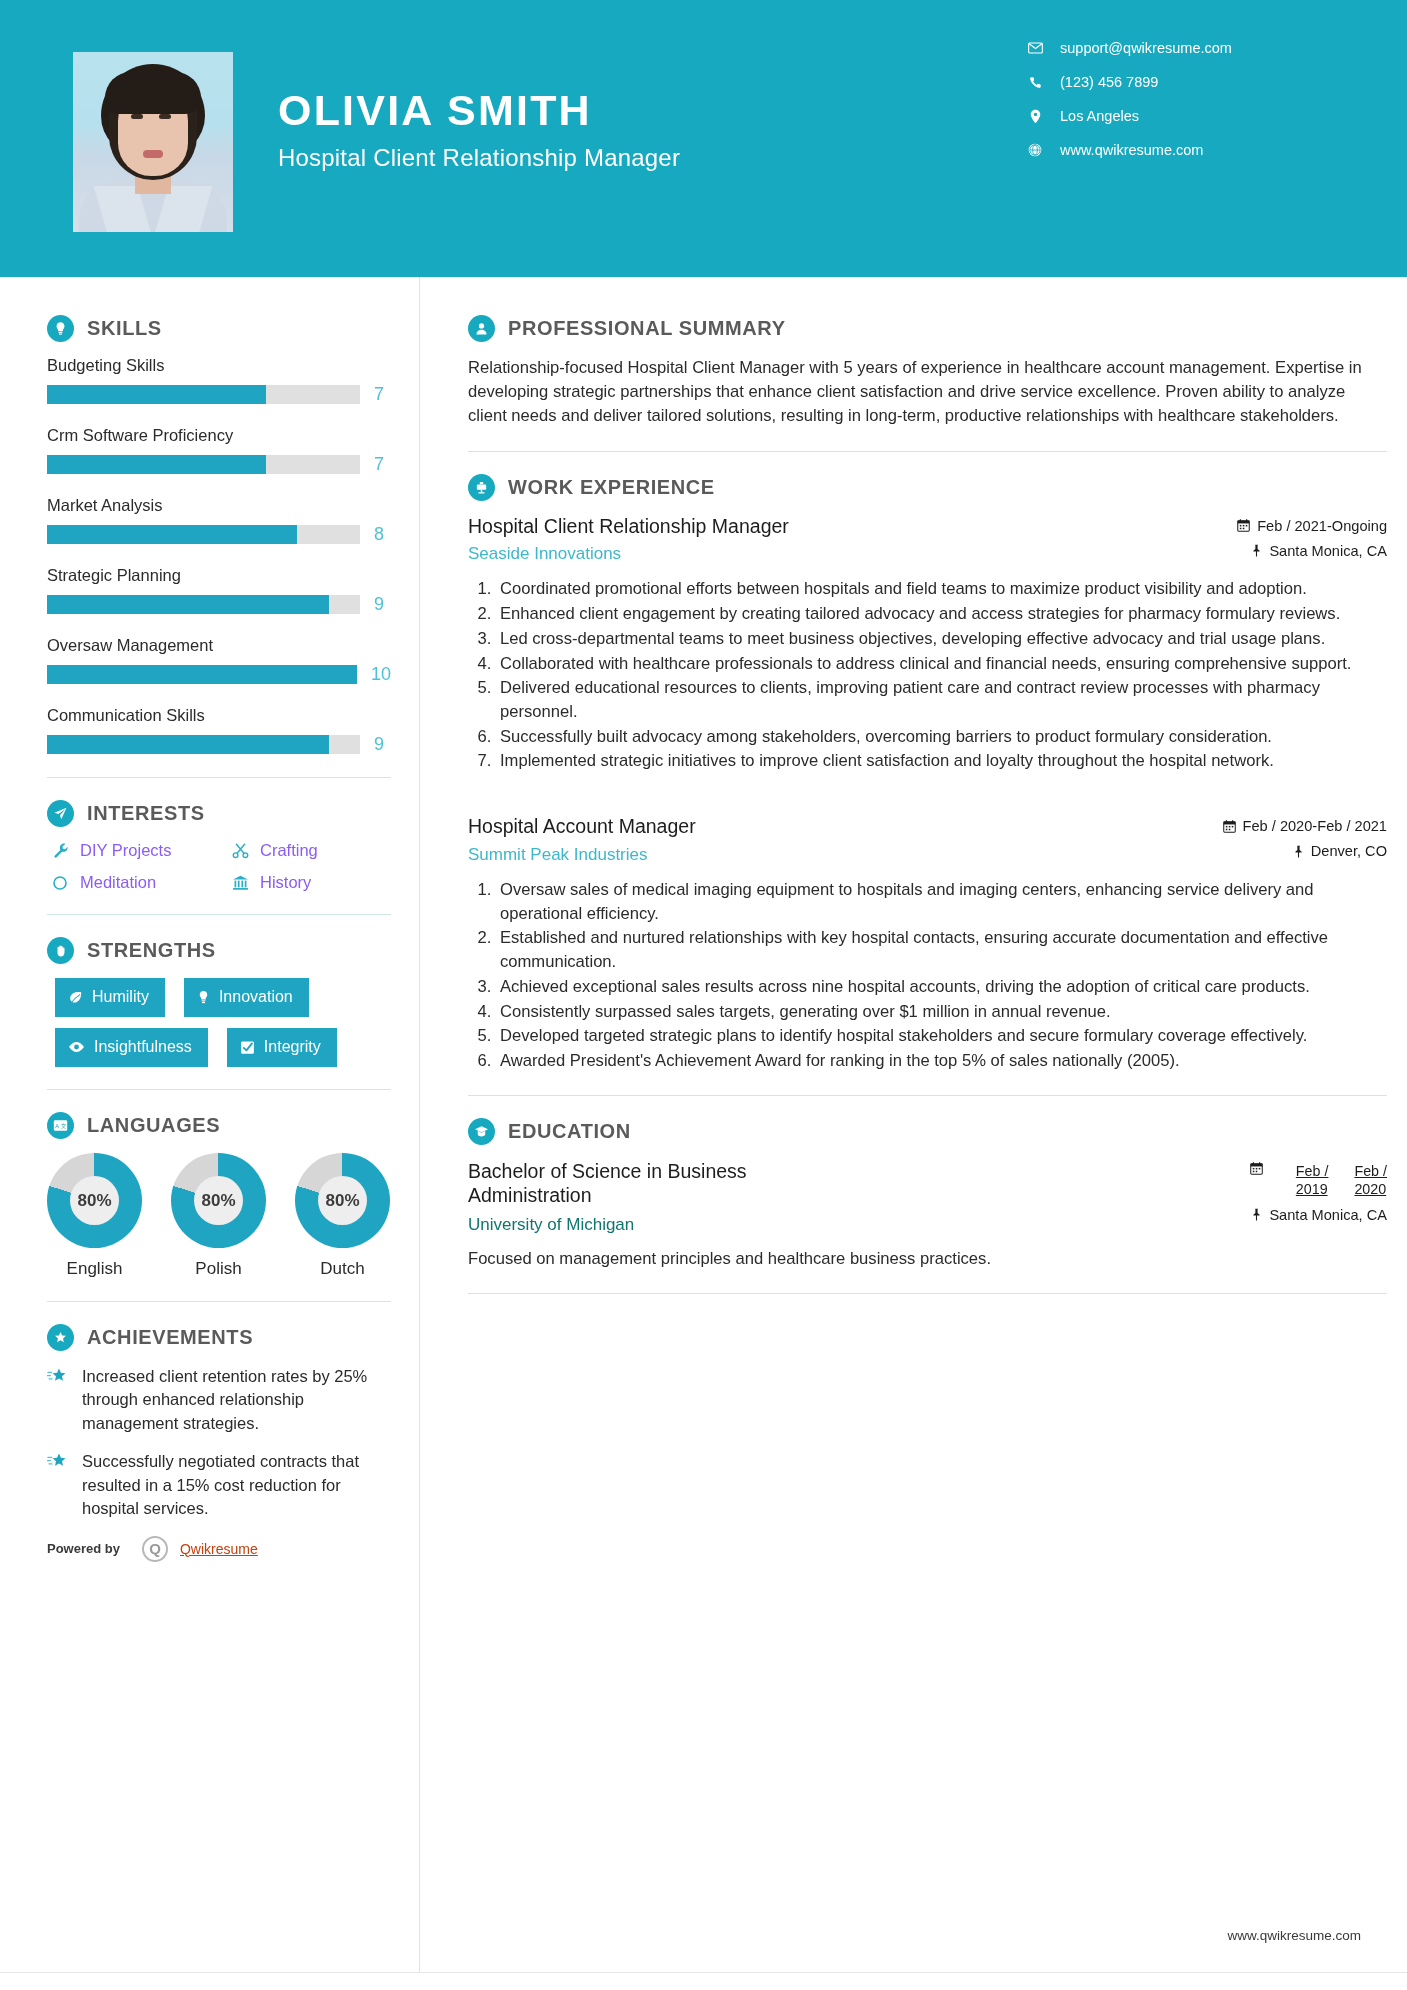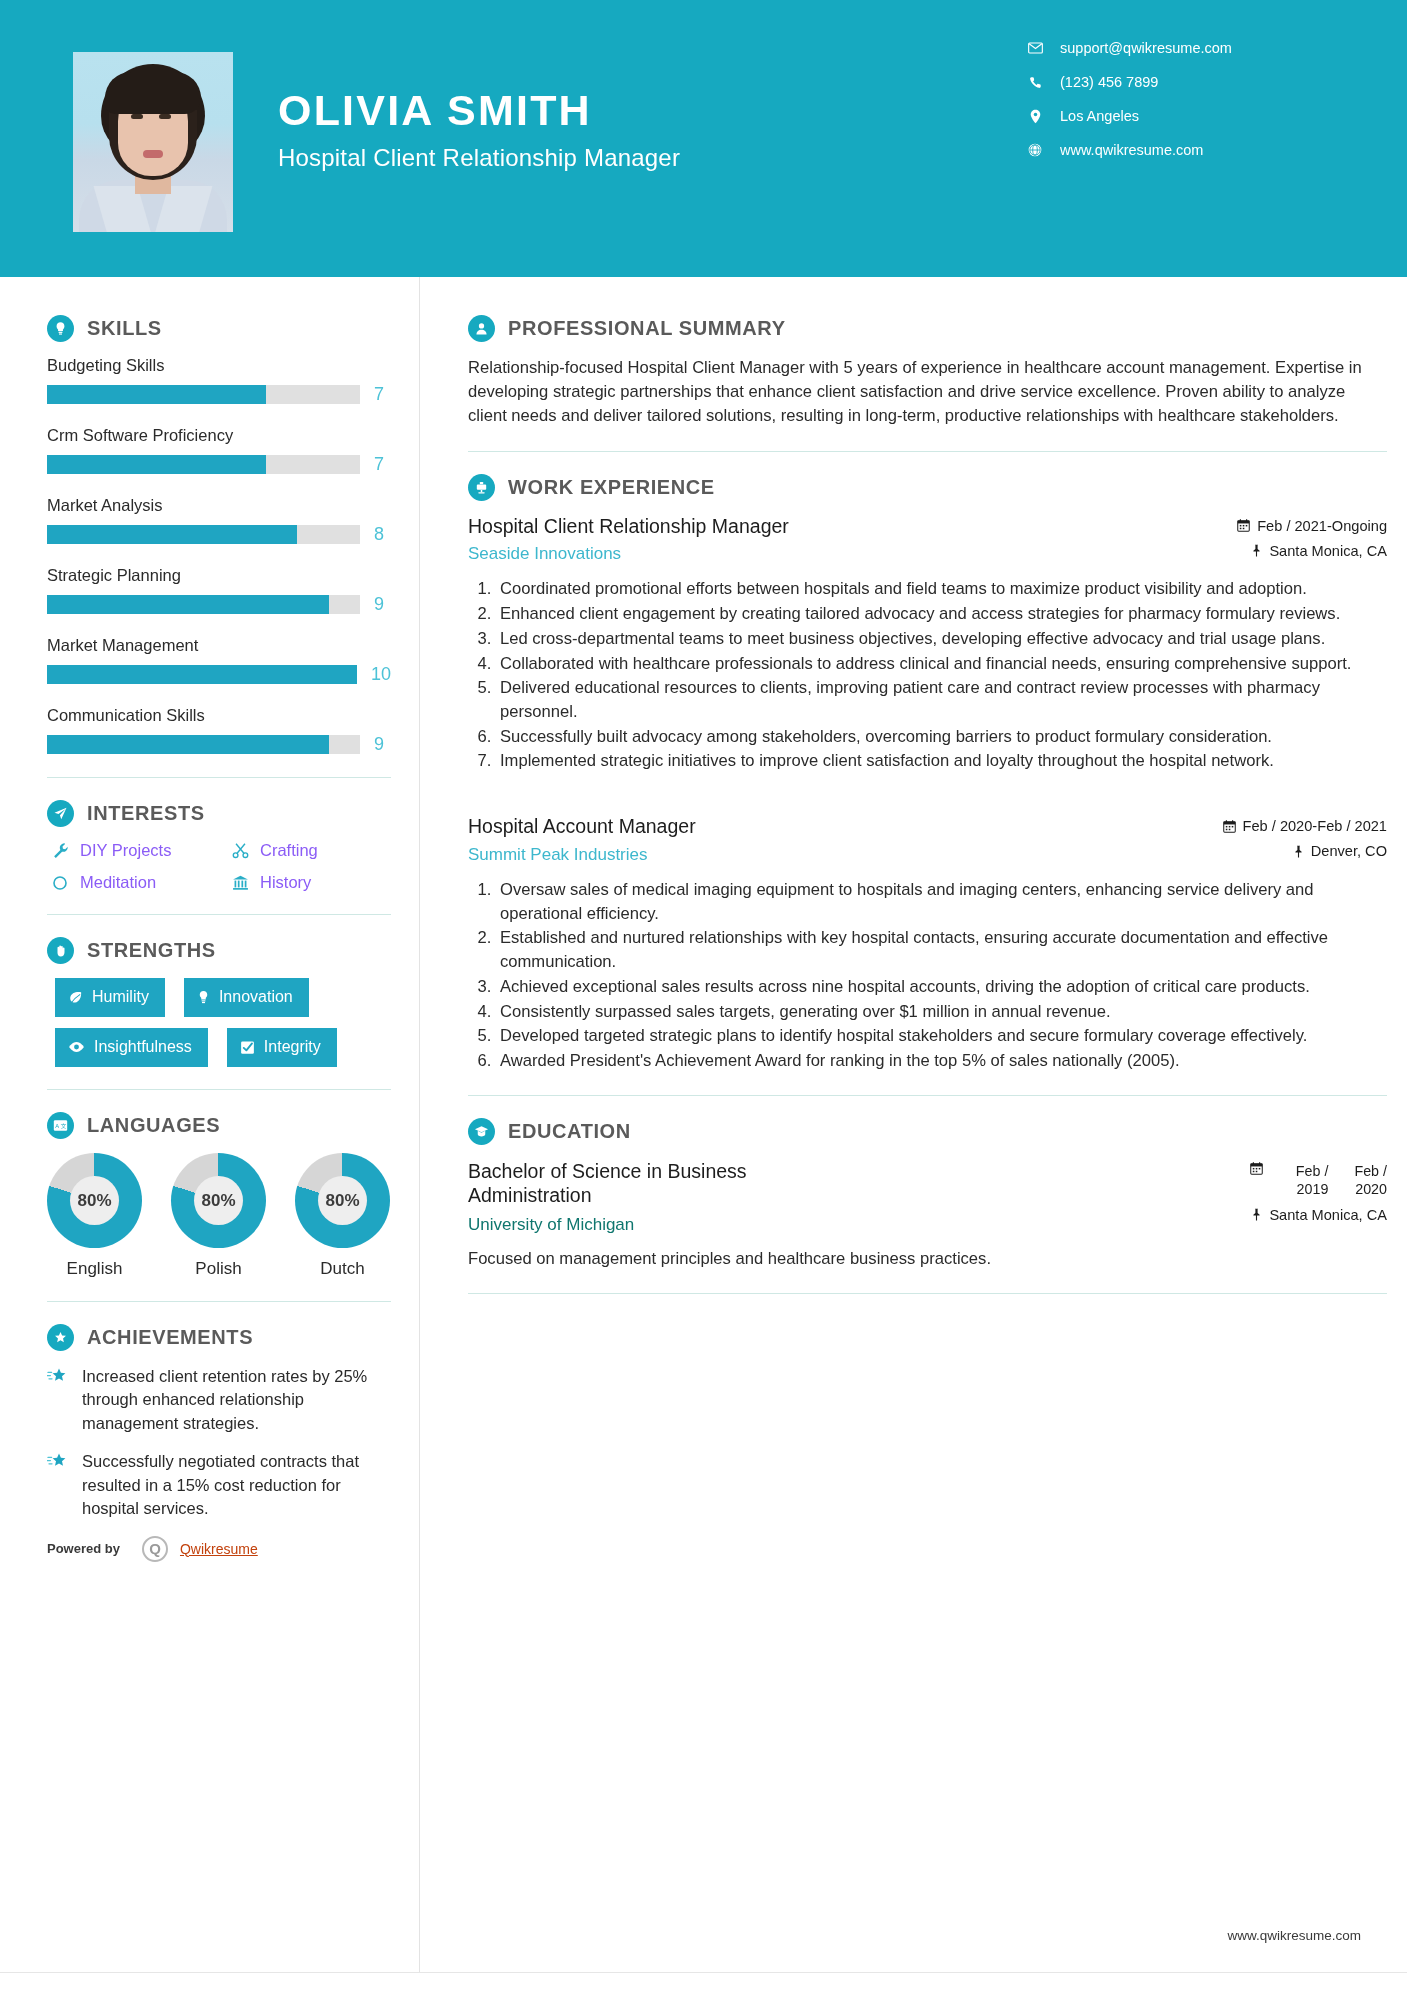--- a/index.html
+++ b/index.html
@@ -379,21 +379,21 @@
   
   .edu-dates {
     display: flex;
     align-items: flex-start;
     justify-content: flex-end;
     gap: 26px;
     font-size: 14.3px;
     color: #1d1d1d;
     line-height: 1.26;
   }
-  .edu-date-col { text-align: right; }
+  .edu-date-col { text-align: left; text-decoration: underline; }
   .edu-desc {
     font-size: 16.6px;
     color: #2b2b2b;
     margin-top: 12px;
     line-height: 1.42;
   }
   .edu-title {
     font-size: 19.5px;
     color: #1d1d1d;
     line-height: 1.25;
@@ -542,21 +542,21 @@
     <div class="skill-row">
       <div class="track">
         <div class="fill" style="width:90%"></div>
       </div>
       <div class="skill-val">9</div>
     </div>
   </div>
   <div class="skill-gap"></div>
 
   <div class="skill">
-    <div class="skill-name">Market Management</div>
+    <div class="skill-name">Oversaw Management</div>
     <div class="skill-row">
       <div class="track">
         <div class="fill" style="width:100%"></div>
       </div>
       <div class="skill-val">10</div>
     </div>
   </div>
   <div class="skill-gap"></div>
 
   <div class="skill">

